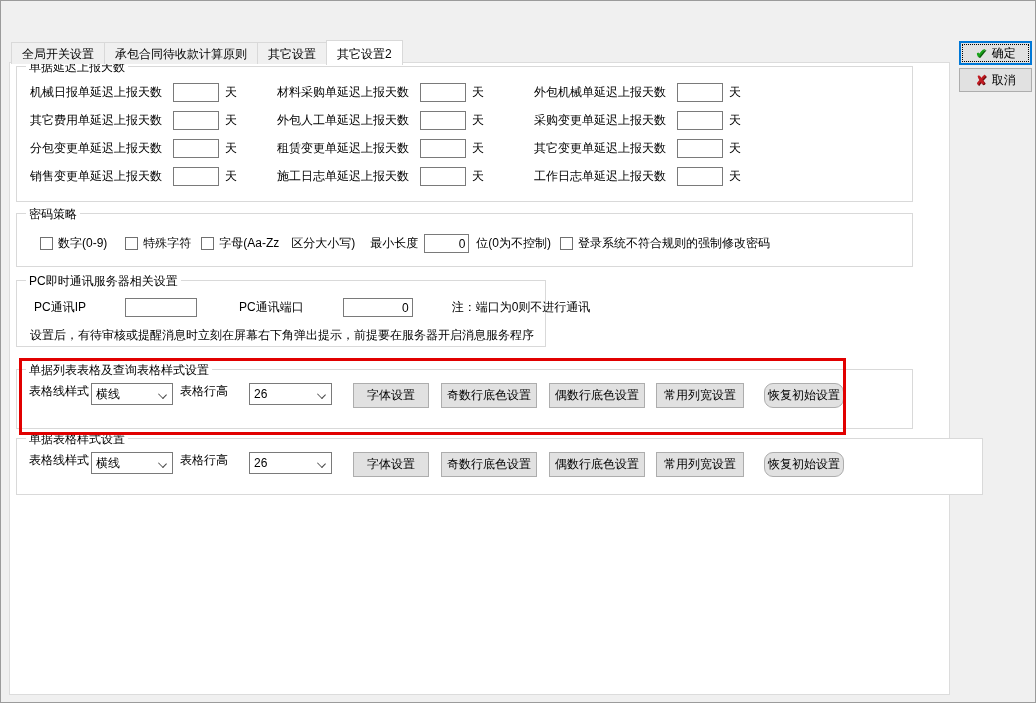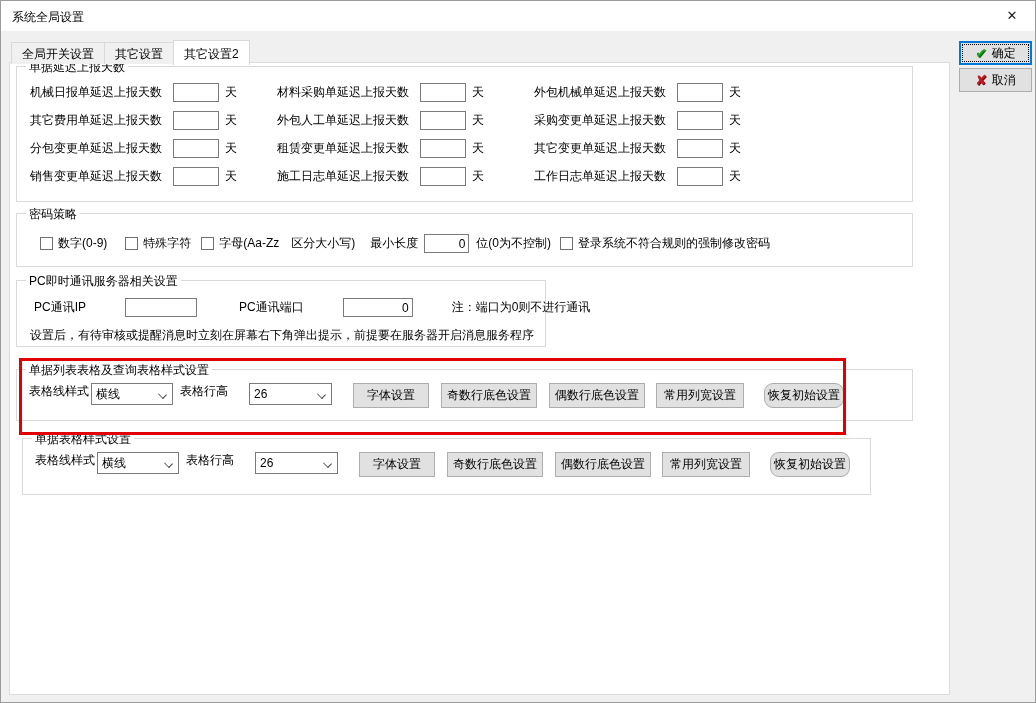--- a/index.html
+++ b/index.html
@@ -97,27 +97,24 @@
   .btn-ok .focus-rect { position:absolute; inset:2px; border:1px dotted #000; pointer-events:none; }
   .btn-cancel { top:67px; }
   .icon-check { color:#17a317; font-weight:bold; font-size:14px; text-shadow:1px 1px 0 #0c5d0c; line-height:1; }
   .icon-cross { color:#c01920; font-weight:bold; font-size:14px; text-shadow:1px 1px 0 #6e0d10; line-height:1; }
 </style>
 </head>
 <body>
 
 <div class="dialog">
 
-  <div class="titlebar">
-    <span class="title">系统全局设置</span>
-    <div class="close-btn">✕</div>
-  </div>
 
   <div class="tabs">
     <div class="tab">全局开关设置</div>
+    <div class="tab">承包合同待收款计算原则</div>
     <div class="tab">其它设置</div>
     <div class="tab active">其它设置2</div>
   </div>
 
   <div class="panel">
 
     <div class="group" style="left:6px; top:3px; width:897px; height:136px;">
       <span class="group-title">单据延迟上报天数</span>
 
       <div class="drow" style="top:15px;">
@@ -223,21 +220,21 @@
       <div class="imrow1">
         <span>PC通讯IP</span>
         <input class="tbox" style="width: 72px; margin-left: 6px;" value="">
         <span style="margin-left:9px;">PC通讯端口</span>
         <input class="tbox num" style="width: 70px; margin-left: 6px;" value="0">
         <span style="margin-left:6px;">注：端口为0则不进行通讯</span>
       </div>
       <div class="imrow2">设置后，有待审核或提醒消息时立刻在屏幕右下角弹出提示，前提要在服务器开启消息服务程序</div>
     </div>
 
-    <div class="group" style="left:6px; top:306px; width:897px; height:52px;">
+    <div class="group" style="left:6px; top:306px; width:897px; height:60px;">
       <span class="group-title">单据列表表格及查询表格样式设置</span>
       <div class="strow">
         <span>表格线样式</span>
         <span class="combo w1">
           <span>横线</span>
           <span class="chev"></span>
         </span>
         <span class="lbl-gap">表格行高</span>
         <span class="combo w2">
           <span>26</span>
@@ -246,21 +243,21 @@
         <button class="sbtn bw76" style="margin-left:21px;">字体设置</button>
         <button class="sbtn bw96">奇数行底色设置</button>
         <button class="sbtn bw96">偶数行底色设置</button>
         <button class="sbtn bw88">常用列宽设置</button>
         <button class="sbtn bw80">恢复初始设置</button>
       </div>
     </div>
 
     <div class="highlight"></div>
 
-    <div class="group" style="left:12px; top:375px; width:849px; height:57px;">
+    <div class="group" style="left:6px; top:375px; width:967px; height:57px;">
       <span class="group-title">单据表格样式设置</span>
       <div class="strow">
         <span>表格线样式</span>
         <span class="combo w1">
           <span>横线</span>
           <span class="chev"></span>
         </span>
         <span class="lbl-gap">表格行高</span>
         <span class="combo w2">
           <span>26</span>

